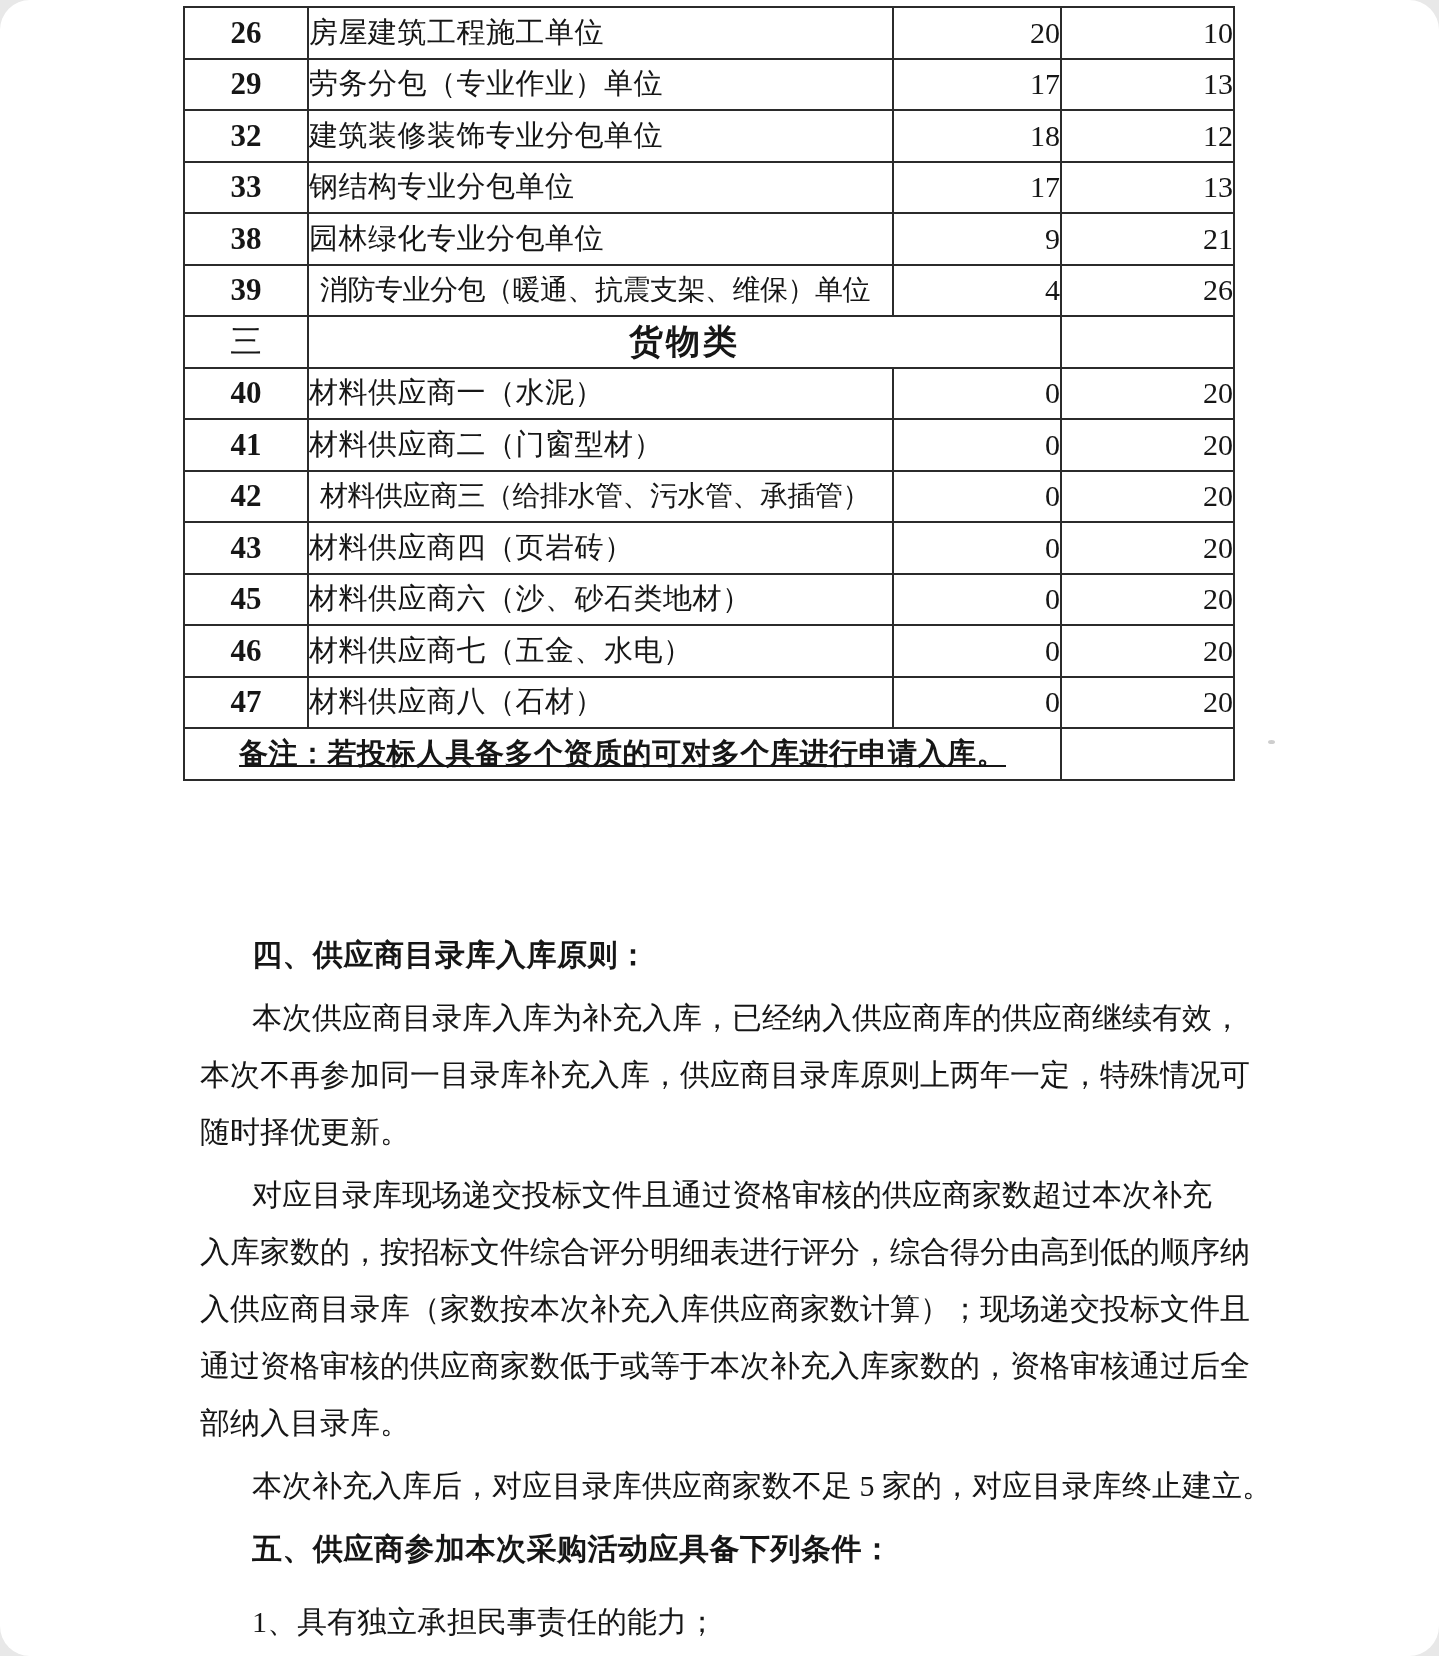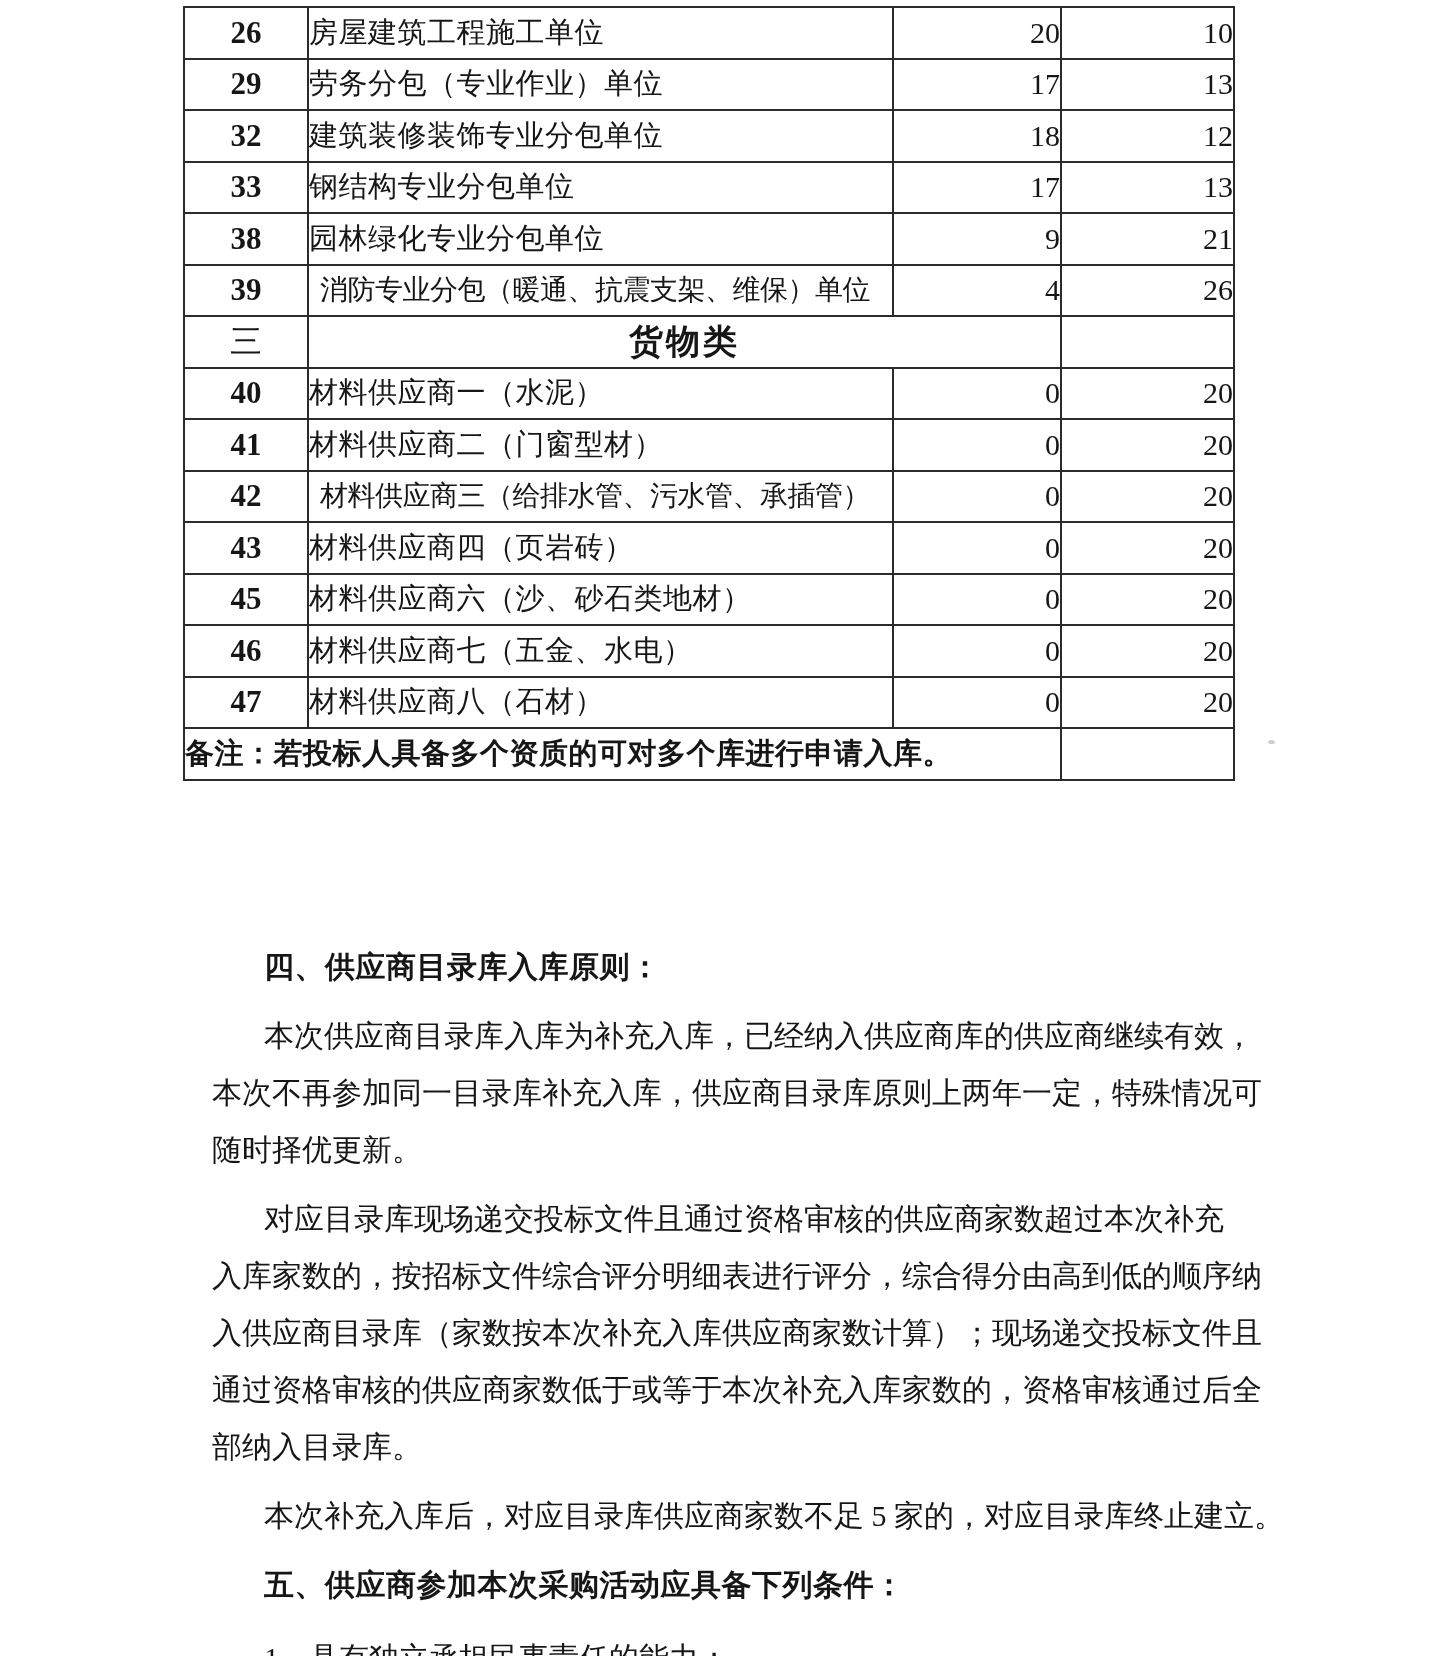--- a/index.html
+++ b/index.html
@@ -5,20 +5,21 @@
   html, body { margin: 0; padding: 0; background: #e8e8e8; }
   .page {
     position: relative;
     width: 1439px;
     height: 1656px;
     margin: 0 auto;
     background: #ffffff;
     color: #161616;
     font-family: "Liberation Serif", "DejaVu Serif", serif;
     overflow: hidden;
+    border-radius: 30px;
   }
 
   
   table.doc {
     position: absolute;
     left: 183px;
     top: 6px;
     width: 1050px;
     border-collapse: collapse;
     table-layout: fixed;
@@ -51,34 +52,36 @@
     text-align: right;
     font-size: 30px;
   }
   td.section-cell {
     text-align: center;
     font-weight: bold;
     font-size: 34px;
     letter-spacing: 3px;
   }
   td.note-cell {
+    text-align: center;
     font-weight: bold;
     font-size: 29px;
     padding-left: 70px;
     letter-spacing: 0.5px;
+    text-decoration: underline;
   }
 
   
   .textblock {
     position: absolute;
     left: 200px;
     top: 926px;
     width: 1040px;
   }
-  .sec { margin: 12px; }
+  .sec { margin: 0; }
   .sec + .sec { margin-top: 6px; }
   .sec.item { margin-top: 16px; }
   .line {
     line-height: 57px;
     font-size: 30px;
     white-space: nowrap;
     letter-spacing: 0;
   }
   .sec.heading .line {
     font-weight: bold;

